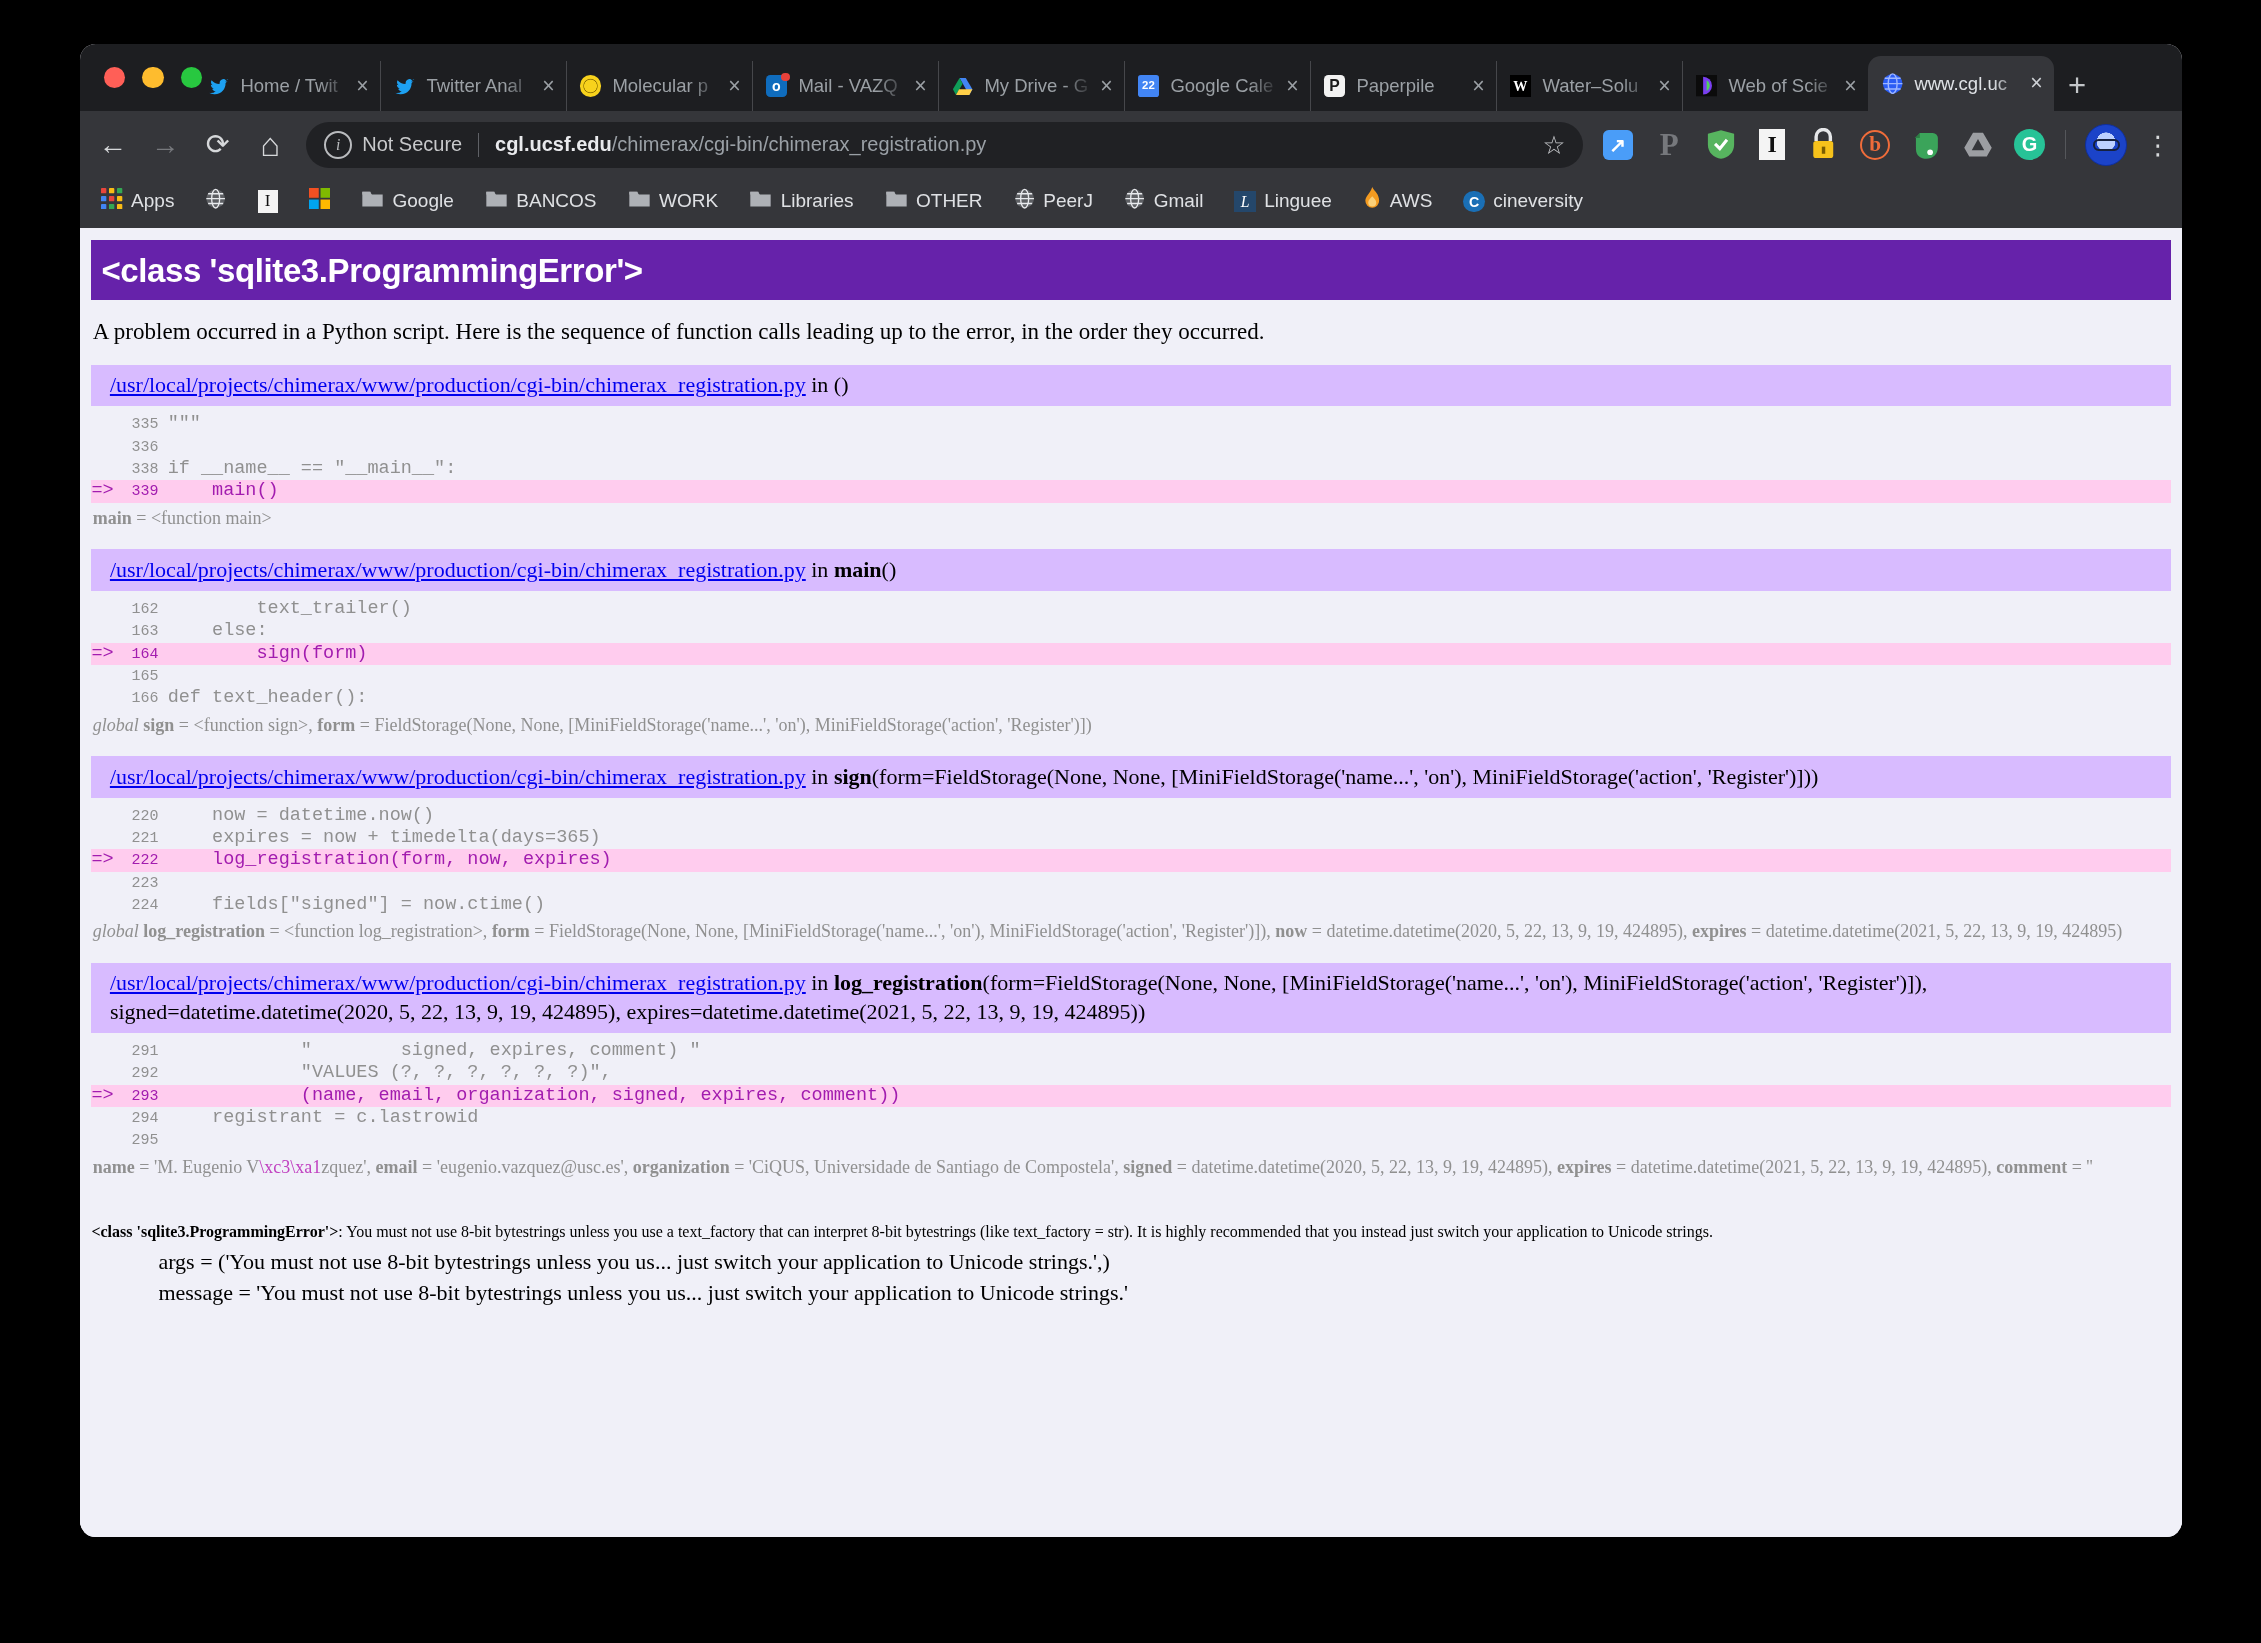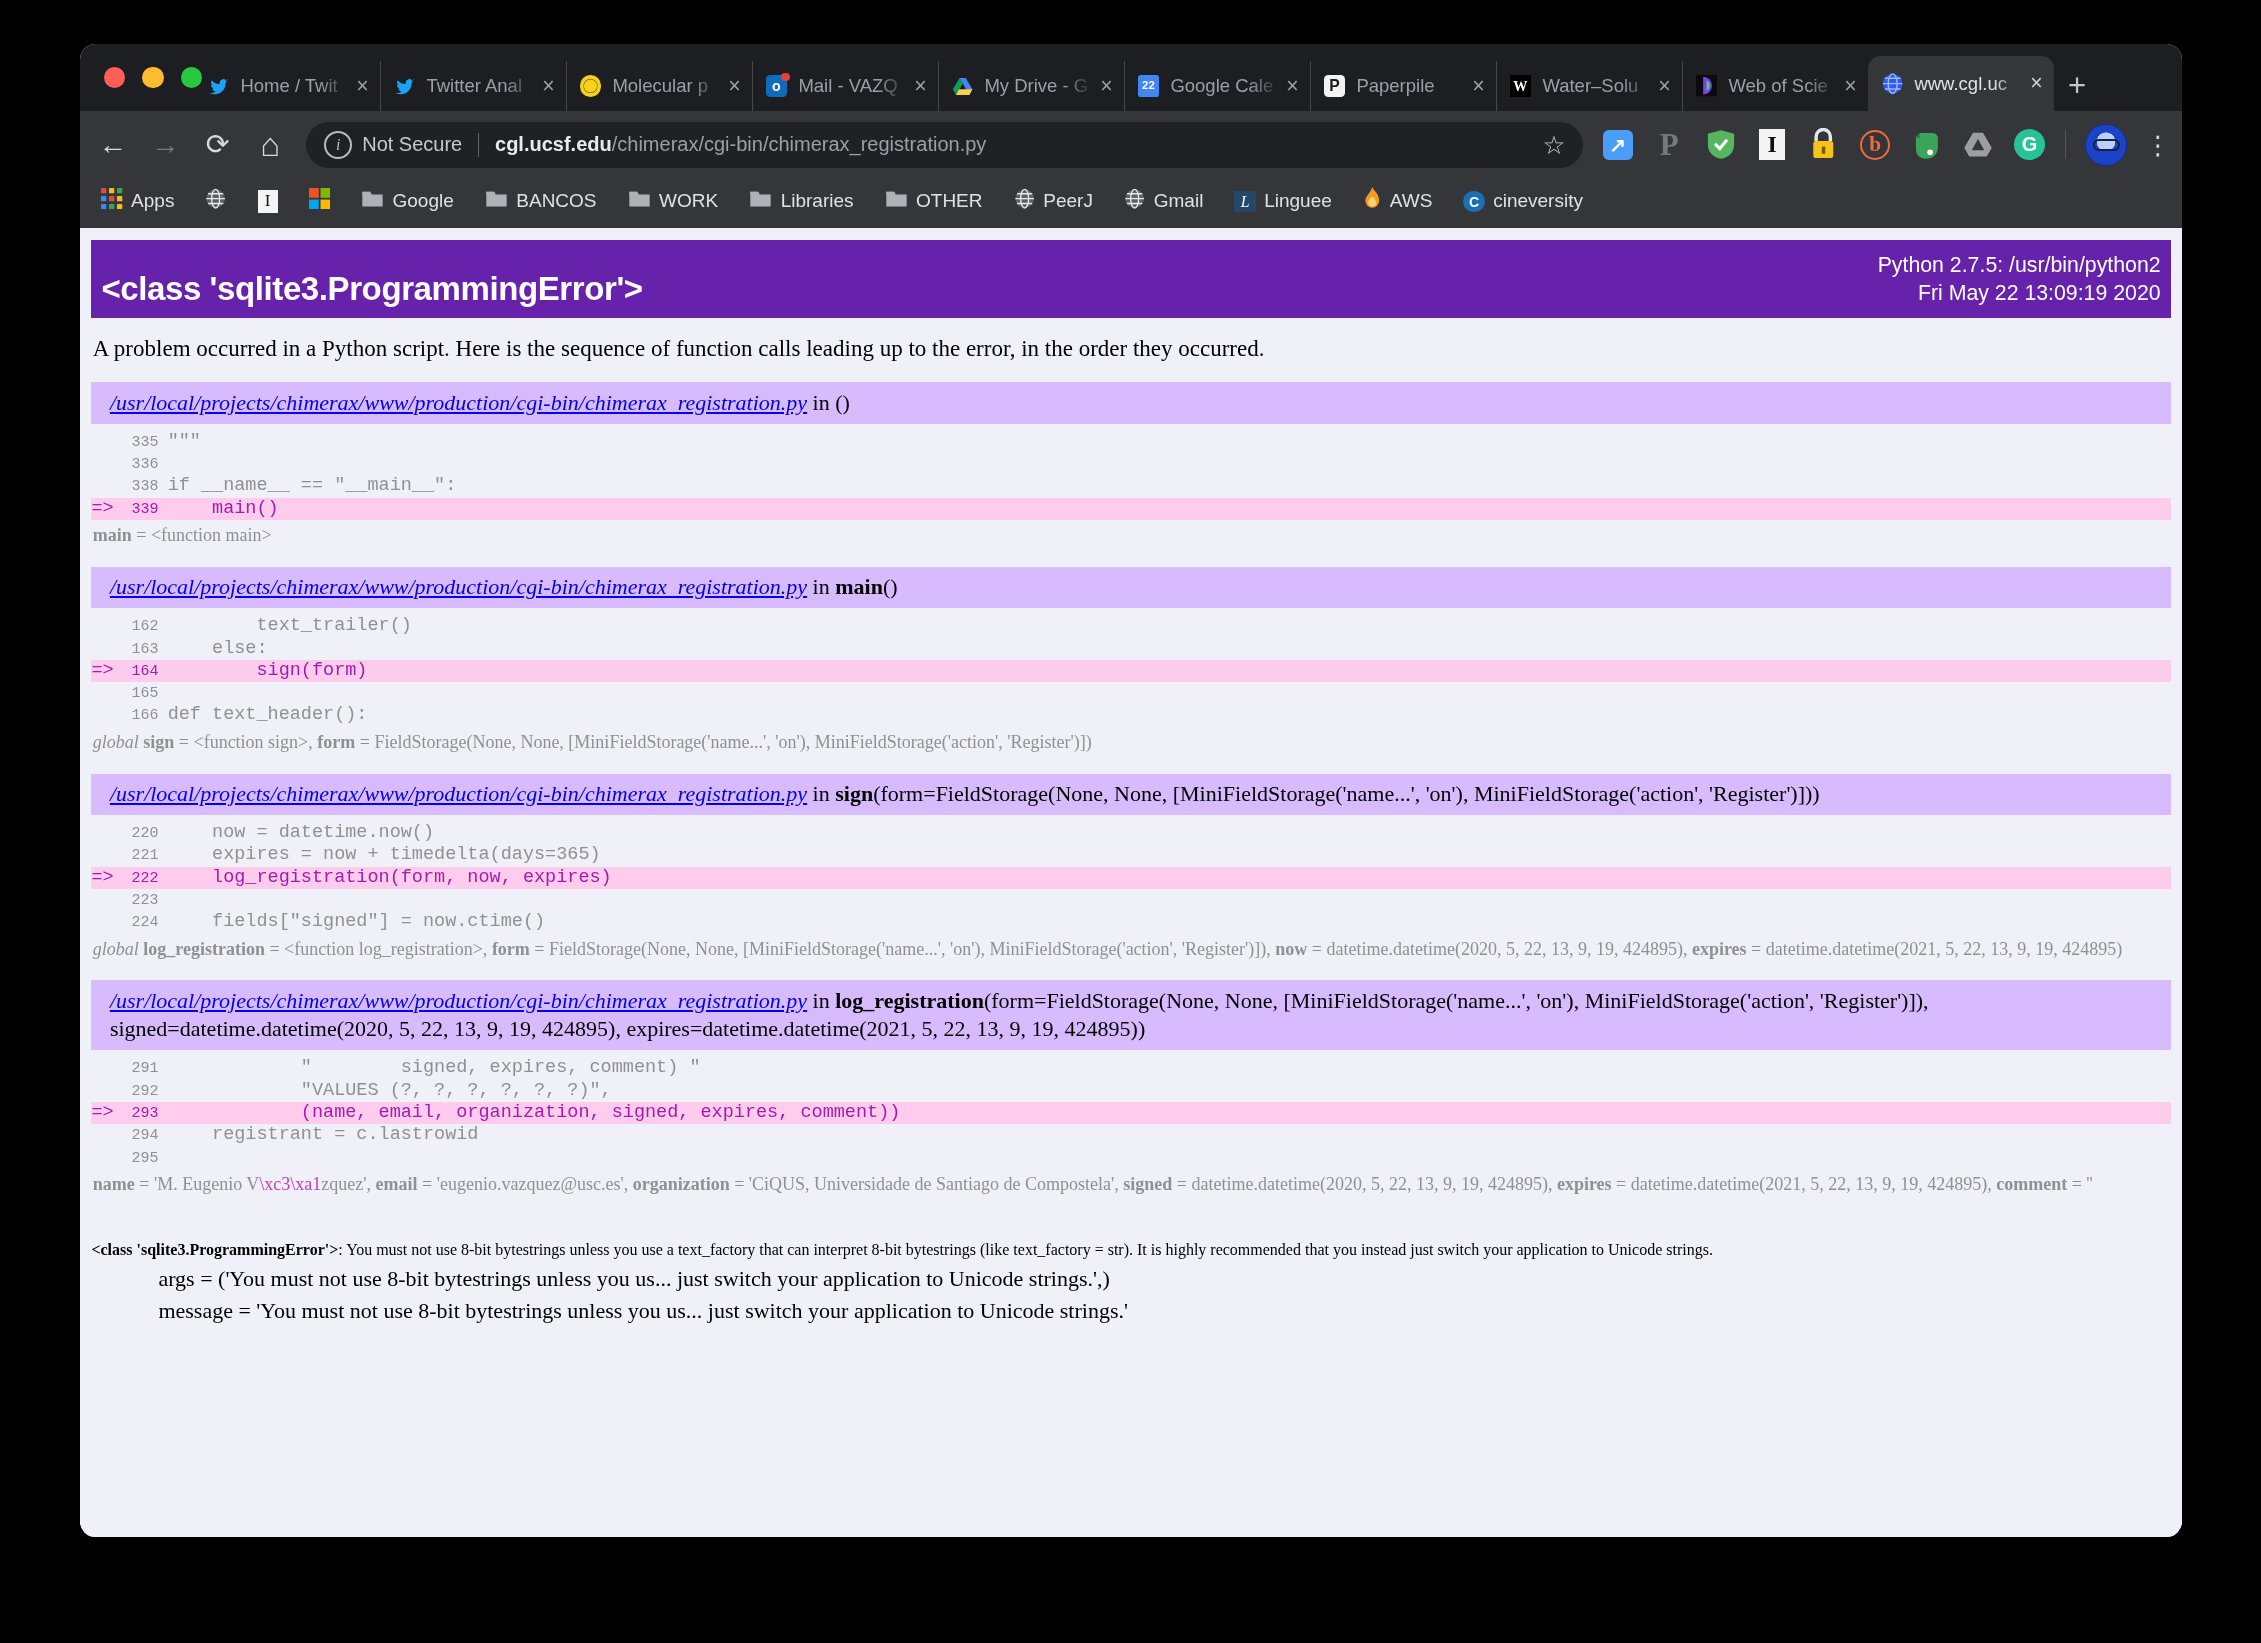--- a/index.html
+++ b/index.html
@@ -51,21 +51,21 @@
   
   .page{flex:1 1 auto;background:#f0f0f8;overflow:hidden;padding:11.4px 11.4px 0 11.4px;color:#000;
         font-family:"Liberation Serif",serif;}
   .heading{background:#6622aa;color:#fff;display:flex;justify-content:space-between;align-items:flex-end;
            padding:12.8px 10px 10px 10px;font-family:"Liberation Sans",sans-serif;}
   .h-title{font-size:33px;font-weight:bold;letter-spacing:-0.4px;}
   .h-meta{text-align:right;font-size:21.3px;line-height:1.3;}
   .intro{font-size:23px;margin:18.5px 0 7.1px 1.4px;}
   .frame{margin-top:20px;}
   .framebar{background:#d8bbff;padding:6.4px 8.5px 6.4px 18.5px;font-size:22px;line-height:1.3;}
-  .framebar a{color:#0000ee;text-decoration:underline;font-style:italic;}
+  .framebar a{color:#0000ee;text-decoration:underline;}
   .fn{font-weight:bold;}
   .codelines{margin-top:7.1px;}
   .codeline{font-family:"Liberation Mono",monospace;font-size:18.5px;line-height:21.3px;white-space:pre;color:#909090;}
   .codeline.hl{background:#ffccee;color:#a21caf;}
   .codeline .num{font-size:15px;}
   .varline{font-size:18px;line-height:1.25;color:#909090;margin:4.3px 0 0 1.4px;word-break:break-word;}
   .varline b{font-weight:bold;}
   .varline i{font-style:italic;}
   .varline .esc{color:#c040c0;}
   .exc{margin-top:43px;font-size:16px;line-height:1.35;}
@@ -329,24 +329,20 @@
       </div>
       <div class="bk">
         <span><span style="display:inline-flex;width:21.3px;height:21.3px;border-radius:50%;background:#1a6fb5;color:#fff;align-items:center;justify-content:center;font-size:14.2px;font-weight:bold;">C</span></span>
         <span>cineversity</span>
       </div>
     </div>
 
   <div class="page">
     <div class="heading">
       <div class="h-title">&lt;class 'sqlite3.ProgrammingError'&gt;</div>
-      <div class="h-meta">
-        <div>Python 2.7.5: /usr/bin/python2</div>
-        <div>Fri May 22 13:09:19 2020</div>
-      </div>
     </div>
     <p class="intro">A problem occurred in a Python script. Here is the sequence of function calls leading up to the error, in the order they occurred.</p>
     <div id="frames">
         <div class="frame">
           <div class="framebar"><a href="#">/usr/local/projects/chimerax/www/production/cgi-bin/chimerax_registration.py</a><span> in ()</span></div>
           <div class="codelines">
             <div class="codeline"><span>  </span><span class="num">&nbsp;&nbsp;335&nbsp;</span><span>"""</span></div>
             <div class="codeline"><span>  </span><span class="num">&nbsp;&nbsp;336&nbsp;</span><span></span></div>
             <div class="codeline"><span>  </span><span class="num">&nbsp;&nbsp;338&nbsp;</span><span>if __name__ == "__main__":</span></div>
             <div class="codeline hl"><span>=&gt;</span><span class="num">&nbsp;&nbsp;339&nbsp;</span><span>    main()</span></div>

